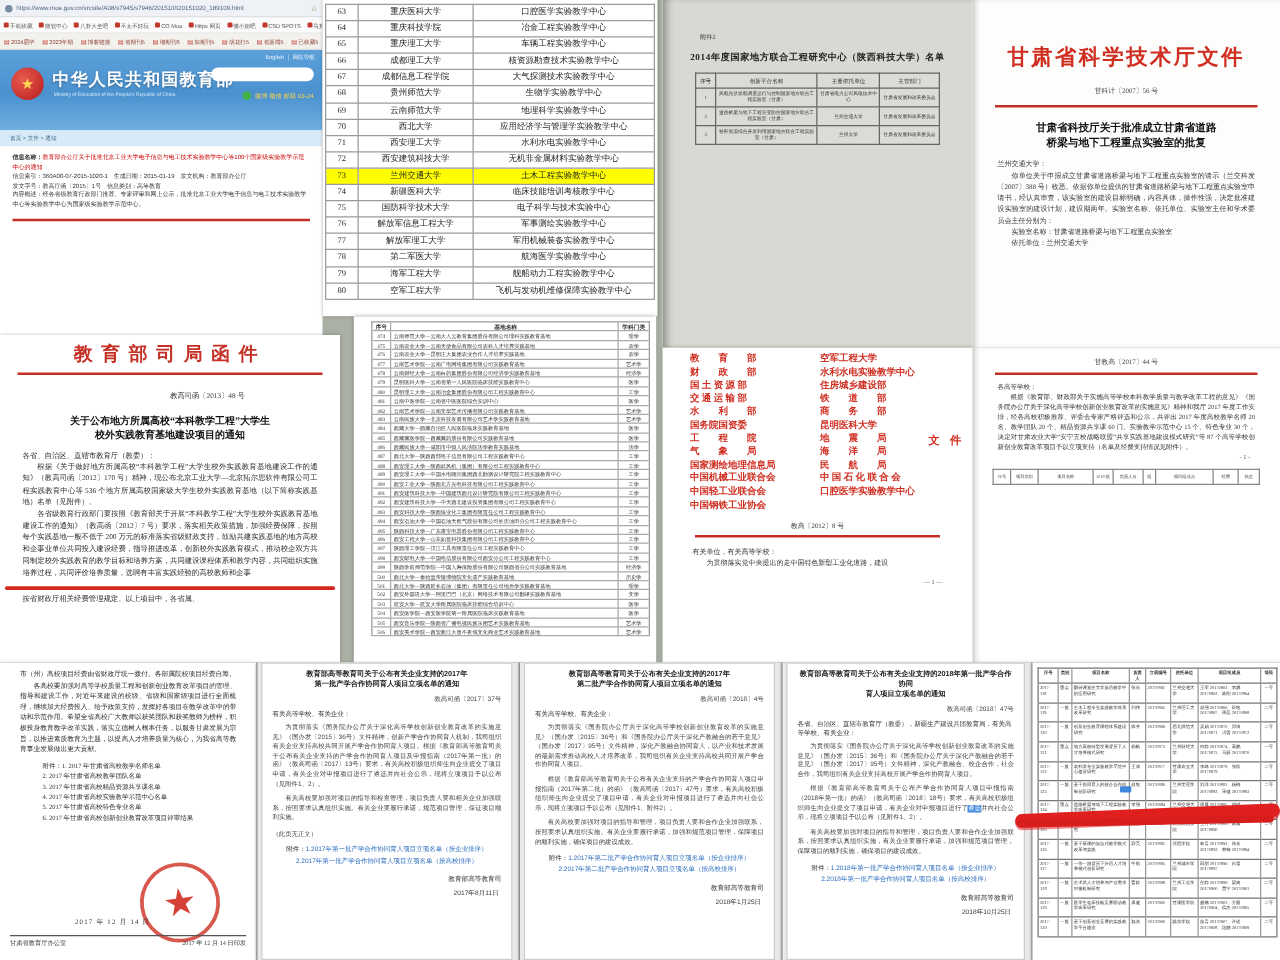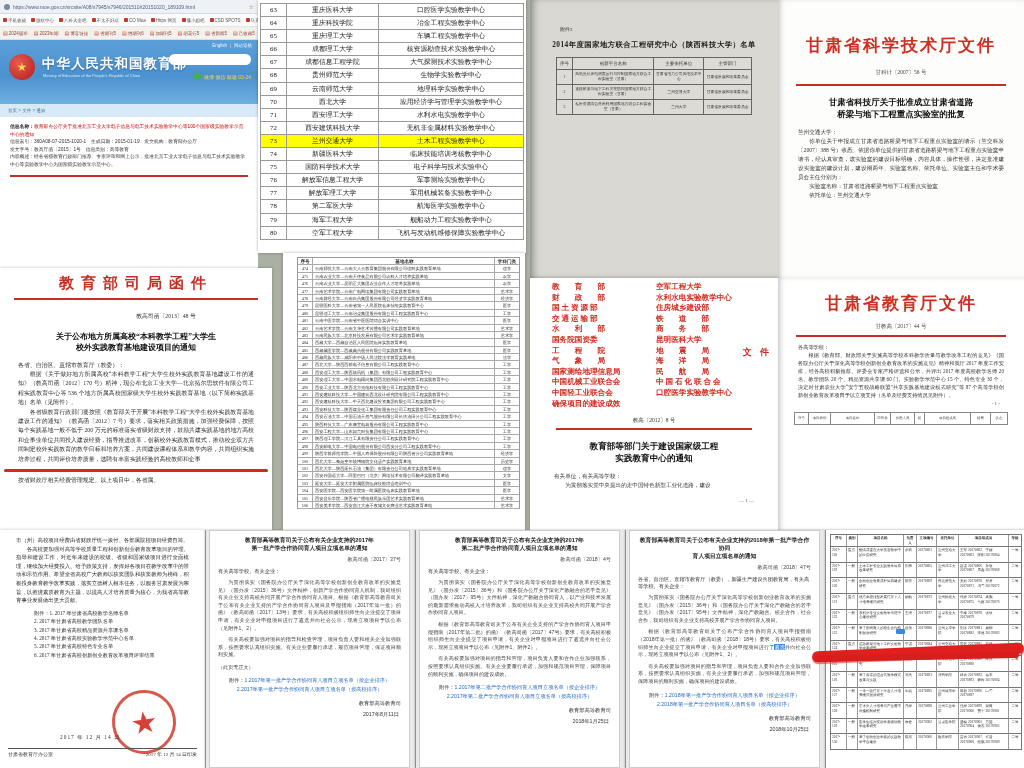--- a/index.html
+++ b/index.html
@@ -584,51 +584,49 @@
             <div class="mname"><span>财　　政　　部</span></div>
             <div class="mname"><span>国 土 资 源 部</span></div>
             <div class="mname"><span>交 通 运 输 部</span></div>
             <div class="mname"><span>水　　利　　部</span></div>
             <div class="mname"><span>国务院国资委</span></div>
             <div class="mname"><span>工　　程　　院</span></div>
             <div class="mname"><span>气　　象　　局</span></div>
             <div class="mname"><span>国家测绘地理信息局</span></div>
             <div class="mname"><span>中国机械工业联合会</span></div>
             <div class="mname"><span>中国轻工业联合会</span></div>
-            <div class="mname"><span>确保项目的建设成效</span></div>
+            <div class="mname"><span>中国钢铁工业协会</span></div>
           </div>
         <div class="mcol right">
             <div class="mname"><span>空军工程大学</span></div>
             <div class="mname"><span>水利水电实验教学中心</span></div>
             <div class="mname"><span>住房城乡建设部</span></div>
             <div class="mname"><span>铁　　道　　部</span></div>
             <div class="mname"><span>商　　务　　部</span></div>
             <div class="mname"><span>昆明医科大学</span></div>
             <div class="mname"><span>地　　震　　局</span></div>
             <div class="mname"><span>海　　洋　　局</span></div>
             <div class="mname"><span>民　　航　　局</span></div>
             <div class="mname"><span>中 国 石 化 联 合 会</span></div>
             <div class="mname"><span>口腔医学实验教学中心</span></div>
             <div class="mname"><span></span></div>
           </div>
       </div>
       <div class="filelab">文 件</div>
     </div>
     <div class="gno2">教高〔2012〕8 号</div>
     <div class="gline2"></div>
-    <div class="gtitle2"><span>教育部等部门关于建设国家级工程</span><br><span>实践教育中心的通知</span></div>
     <div class="gbody2">
       <div>有关单位，有关高等学校：</div>
       <div style="text-indent:2em">为贯彻落实党中央提出的走中国特色新型工业化道路，建设</div>
     </div>
     <div class="pageno">— 1 —</div>
   </div>
 
   <div class="tile" id="tileH">
-    <div class="ghdr" style="margin-top:14px">甘肃省教育厅文件</div>
     <div class="gno" style="margin-top:8px">甘教高〔2017〕44 号</div>
     <div class="gline" style="margin-top:5px"></div>
     <div class="gbody" style="margin-top:6px;font-size:5.2px;line-height:8px">
       <p class="nodent">各高等学校：</p>
       <p>根据《教育部、财政部关于实施高等学校本科教学质量与教学改革工程的意见》《国务院办公厅关于深化高等学校创新创业教育改革的实施意见》精神和我厅 2017 年度工作安排，经各高校积极推荐、评委会专家严格评选和公示，共评出 2017 年度高校教学名师 20 名、教学团队 20 个、精品资源共享课 60 门、实验教学示范中心 15 个、特色专业 30 个，决定对甘肃农业大学“安宁五校战略联盟”共享实践基地建设模式研究”等 87 个高等学校创新创业教育改革项目予以立项支持（名单及经费支持情况见附件）。</p>
     </div>
     <div class="pageno" style="margin-top:2px">- 1 -</div>
     <table class="htab">
         <tbody>
           <tr>

